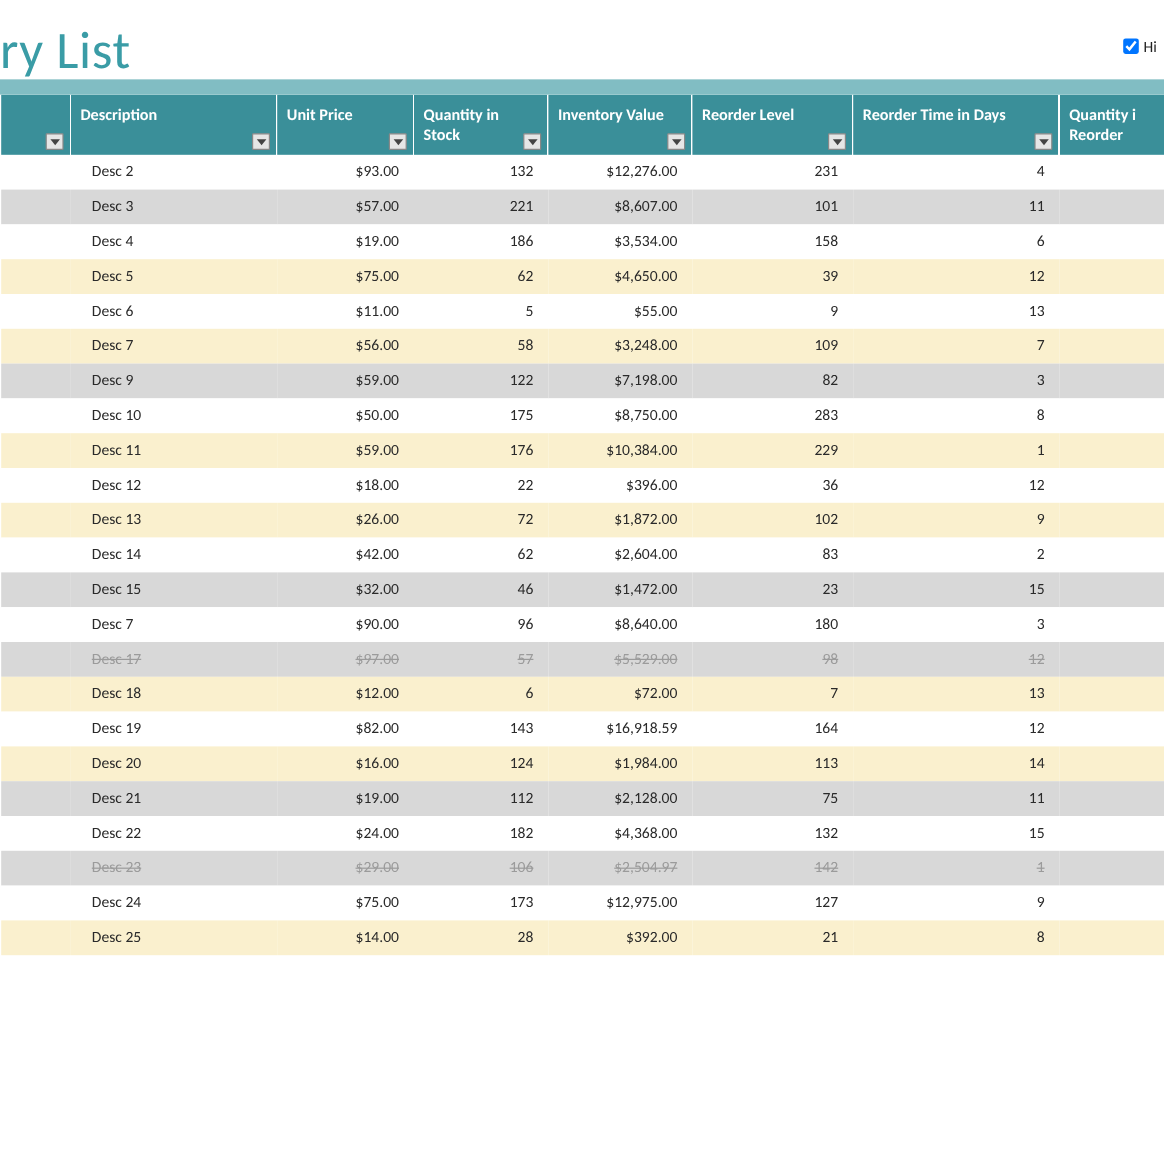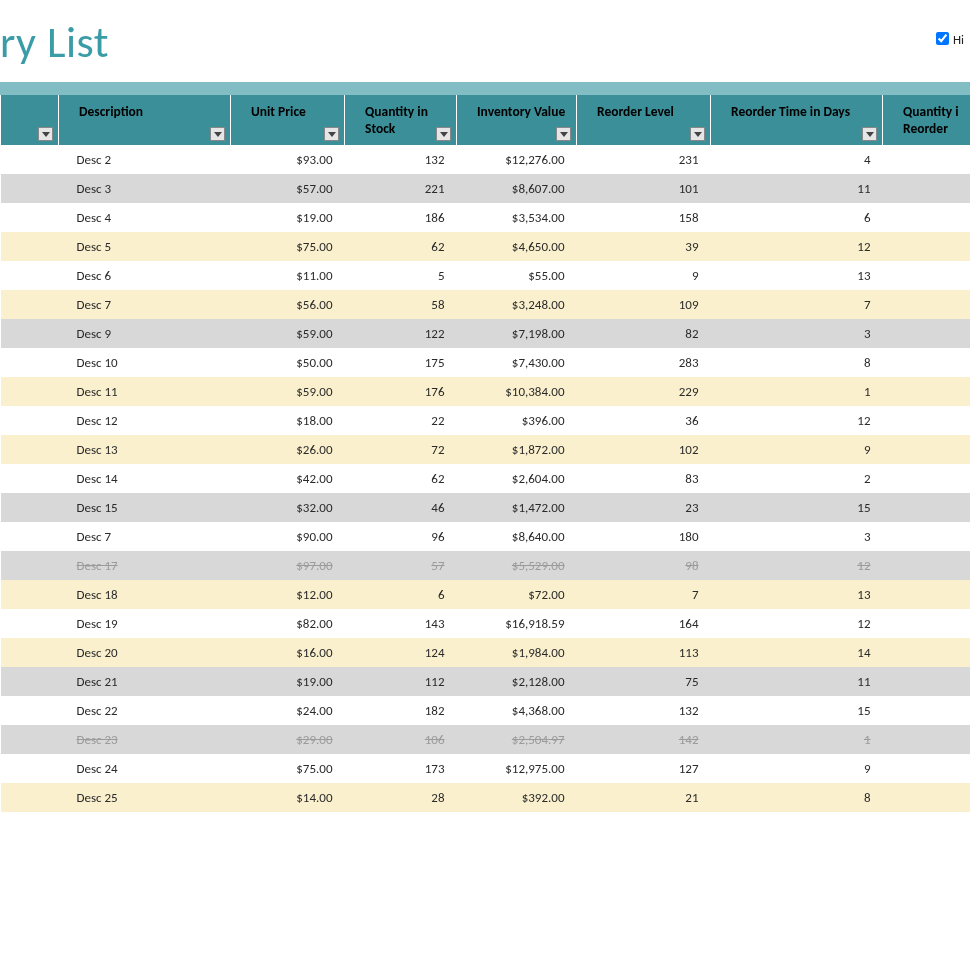--- a/index.html
+++ b/index.html
@@ -6,21 +6,21 @@
   body {
     font-family: "Segoe UI", Calibri, Arial, sans-serif;
     background: #fff;
     width: 970px;
     height: 970px;
     overflow: hidden;
     position: relative;
   }
   .title-bar {
     position: relative;
-    height: 82px;
+    height: 66px;
     background: #fff;
     padding-left: 0;
   }
   .title {
     font-size: 44px;
     font-weight: 300;
     color: #3a9ca6;
     letter-spacing: 0.5px;
     position: absolute;
     left: 0;
@@ -41,25 +41,25 @@
     height: 13px;
     background: #81bdc3;
   }
   table {
     width: 100%;
     border-collapse: collapse;
     table-layout: fixed;
   }
   thead th {
     background: #3a8f99;
-    color: #000000;
+    color: #ffffff;
     font-size: 13.5px;
     font-weight: 600;
     text-align: left;
-    padding: 8px 10px 8px 20px;
+    padding: 8px 10px 8px 8px;
     height: 40px;
     vertical-align: top;
     position: relative;
     border-left: 1px solid #fff;
     border-right: 1px solid #fff;
   }
   thead th .dd {
     position: absolute;
     bottom: 4px;
     right: 5px;
@@ -234,21 +234,21 @@
         <td>$7,198.00</td>
         <td>82</td>
         <td>3</td>
         <td></td>
       </tr>
       <tr class="band-white">
         <td class="blank"></td>
         <td class="desc">Desc 10</td>
         <td>$50.00</td>
         <td>175</td>
-        <td>$7,430.00</td>
+        <td>$8,750.00</td>
         <td>283</td>
         <td>8</td>
         <td></td>
       </tr>
       <tr class="band-cream">
         <td class="blank"></td>
         <td class="desc">Desc 11</td>
         <td>$59.00</td>
         <td>176</td>
         <td>$10,384.00</td>

